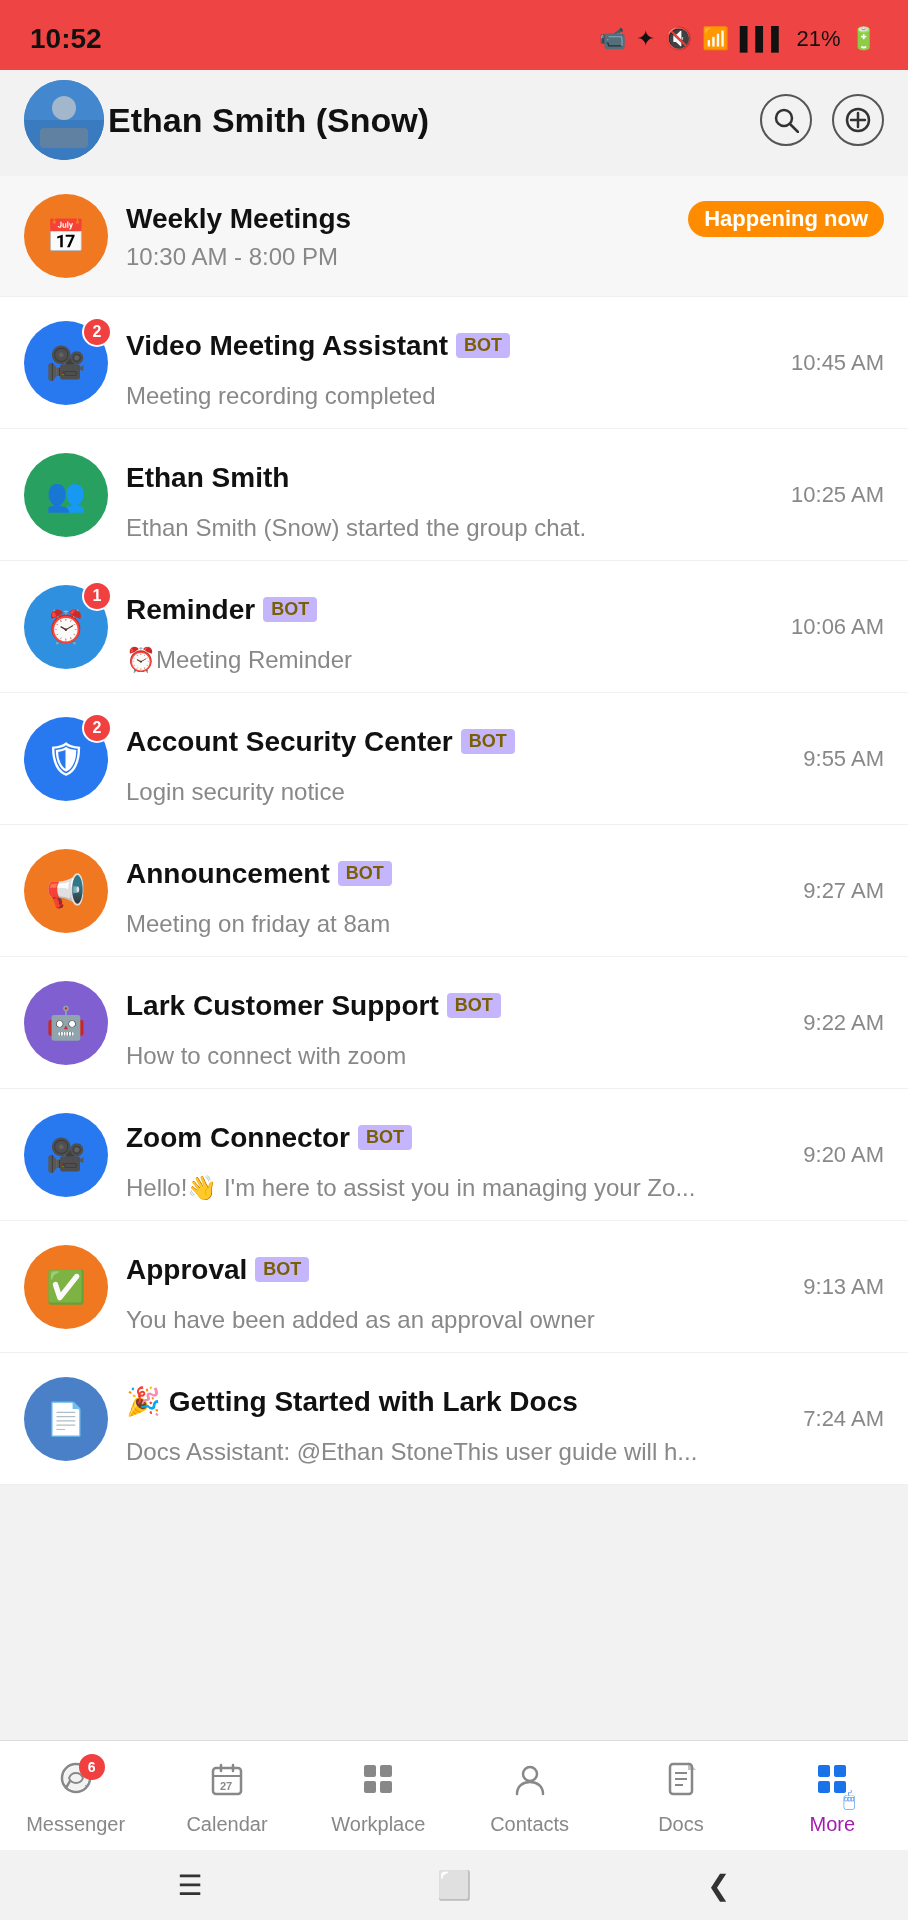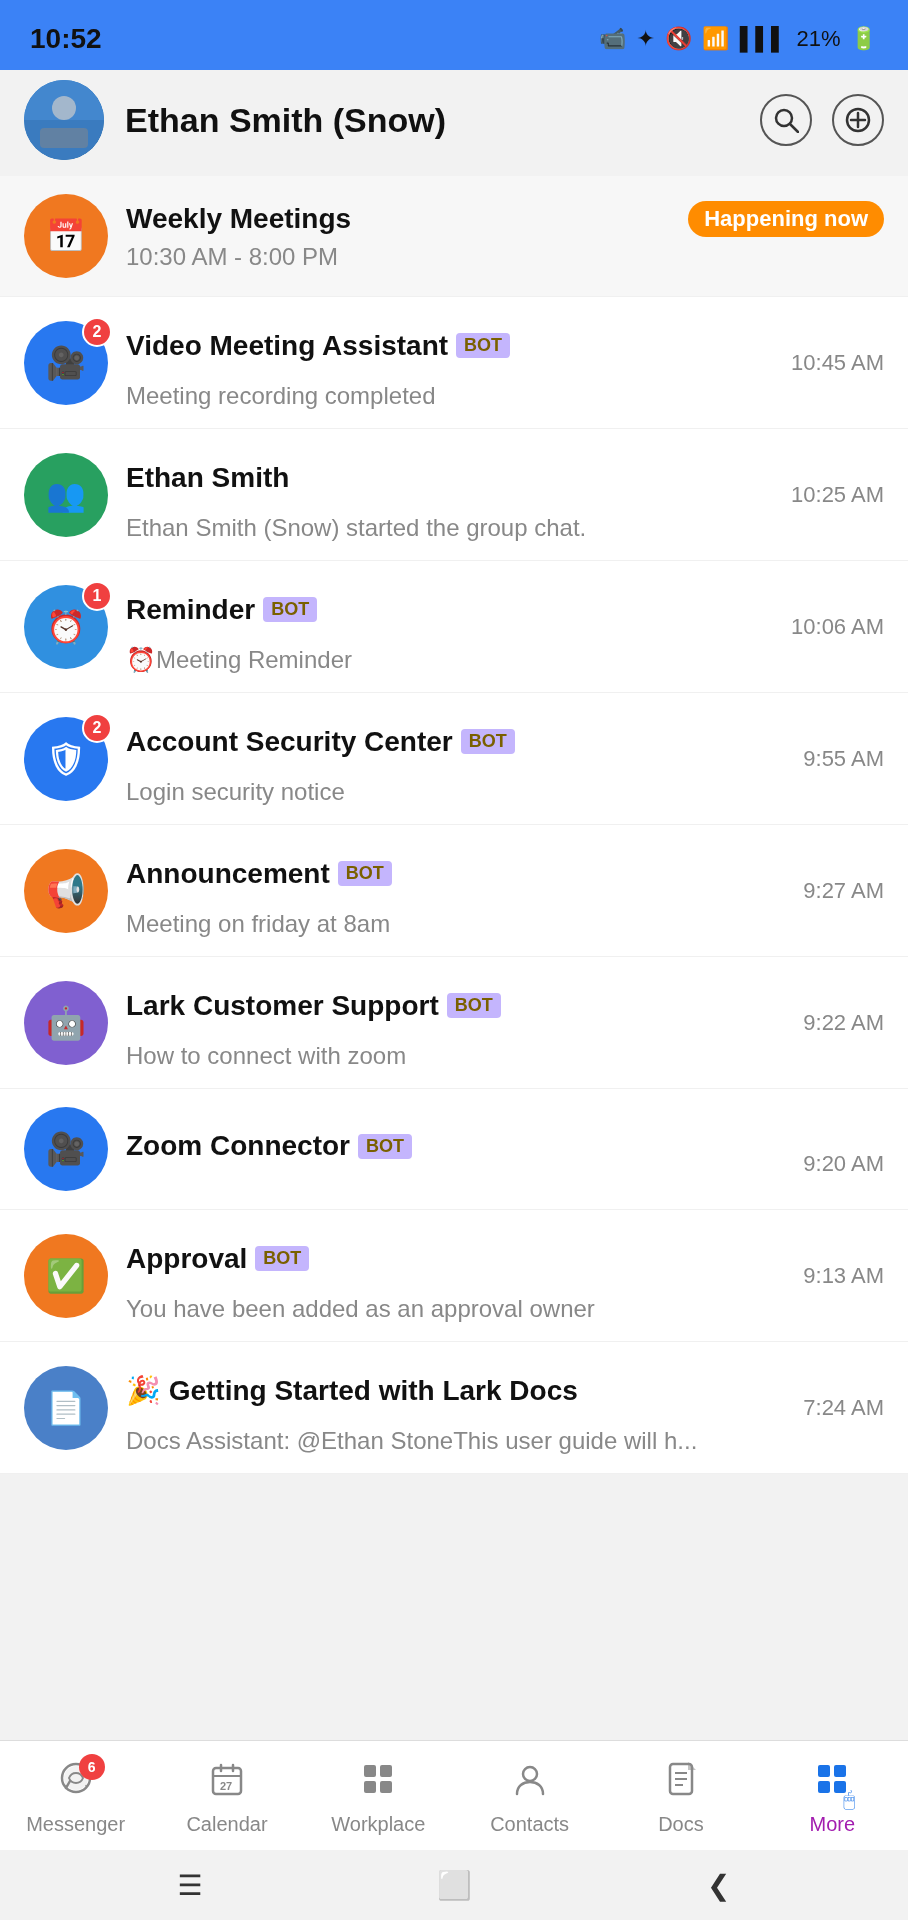--- a/index.html
+++ b/index.html
@@ -12,21 +12,21 @@
       position: relative;
       overflow-x: hidden;
     }
 
     
     .status-bar {
       display: flex;
       justify-content: space-between;
       align-items: center;
       padding: 18px 30px 10px 30px;
-      background: #3b82f6;
+      background: #ef4444;
       height: 70px;
     }
     .status-time {
       font-size: 28px;
       font-weight: 600;
       color: #111;
     }
     .status-icons {
       display: flex;
       align-items: center;
@@ -34,21 +34,21 @@
       font-size: 22px;
       color: #111;
     }
 
     
     .header {
       display: flex;
       align-items: center;
       padding: 10px 24px 14px 24px;
       background: #f2f2f2;
-      gap: 21px;
+      gap: 4px;
     }
     .header-avatar {
       width: 80px;
       height: 80px;
       border-radius: 50%;
       background: linear-gradient(135deg, #4a90d9 0%, #357abd 50%, #2d6fa0 100%);
       overflow: hidden;
       flex-shrink: 0;
       display: flex;
       align-items: center;
@@ -439,20 +439,21 @@
         <div class="chat-avatar av-blue4">🎥</div>
       </div>
       <div class="chat-content">
         <div class="chat-name-row">
           <div class="name-badge-row">
             <span class="chat-name">Zoom Connector</span>
             <span class="bot-badge">BOT</span>
           </div>
           <span class="chat-time">9:20 AM</span>
         </div>
+        <div class="chat-preview">Hello!👋 I'm here to assist you in managing your Zo...</div>
       </div>
     </div>
     <div class="chat-item">
       <div class="avatar-wrap">
         <div class="chat-avatar av-orange3">✅</div>
       </div>
       <div class="chat-content">
         <div class="chat-name-row">
           <div class="name-badge-row">
             <span class="chat-name">Approval</span>

